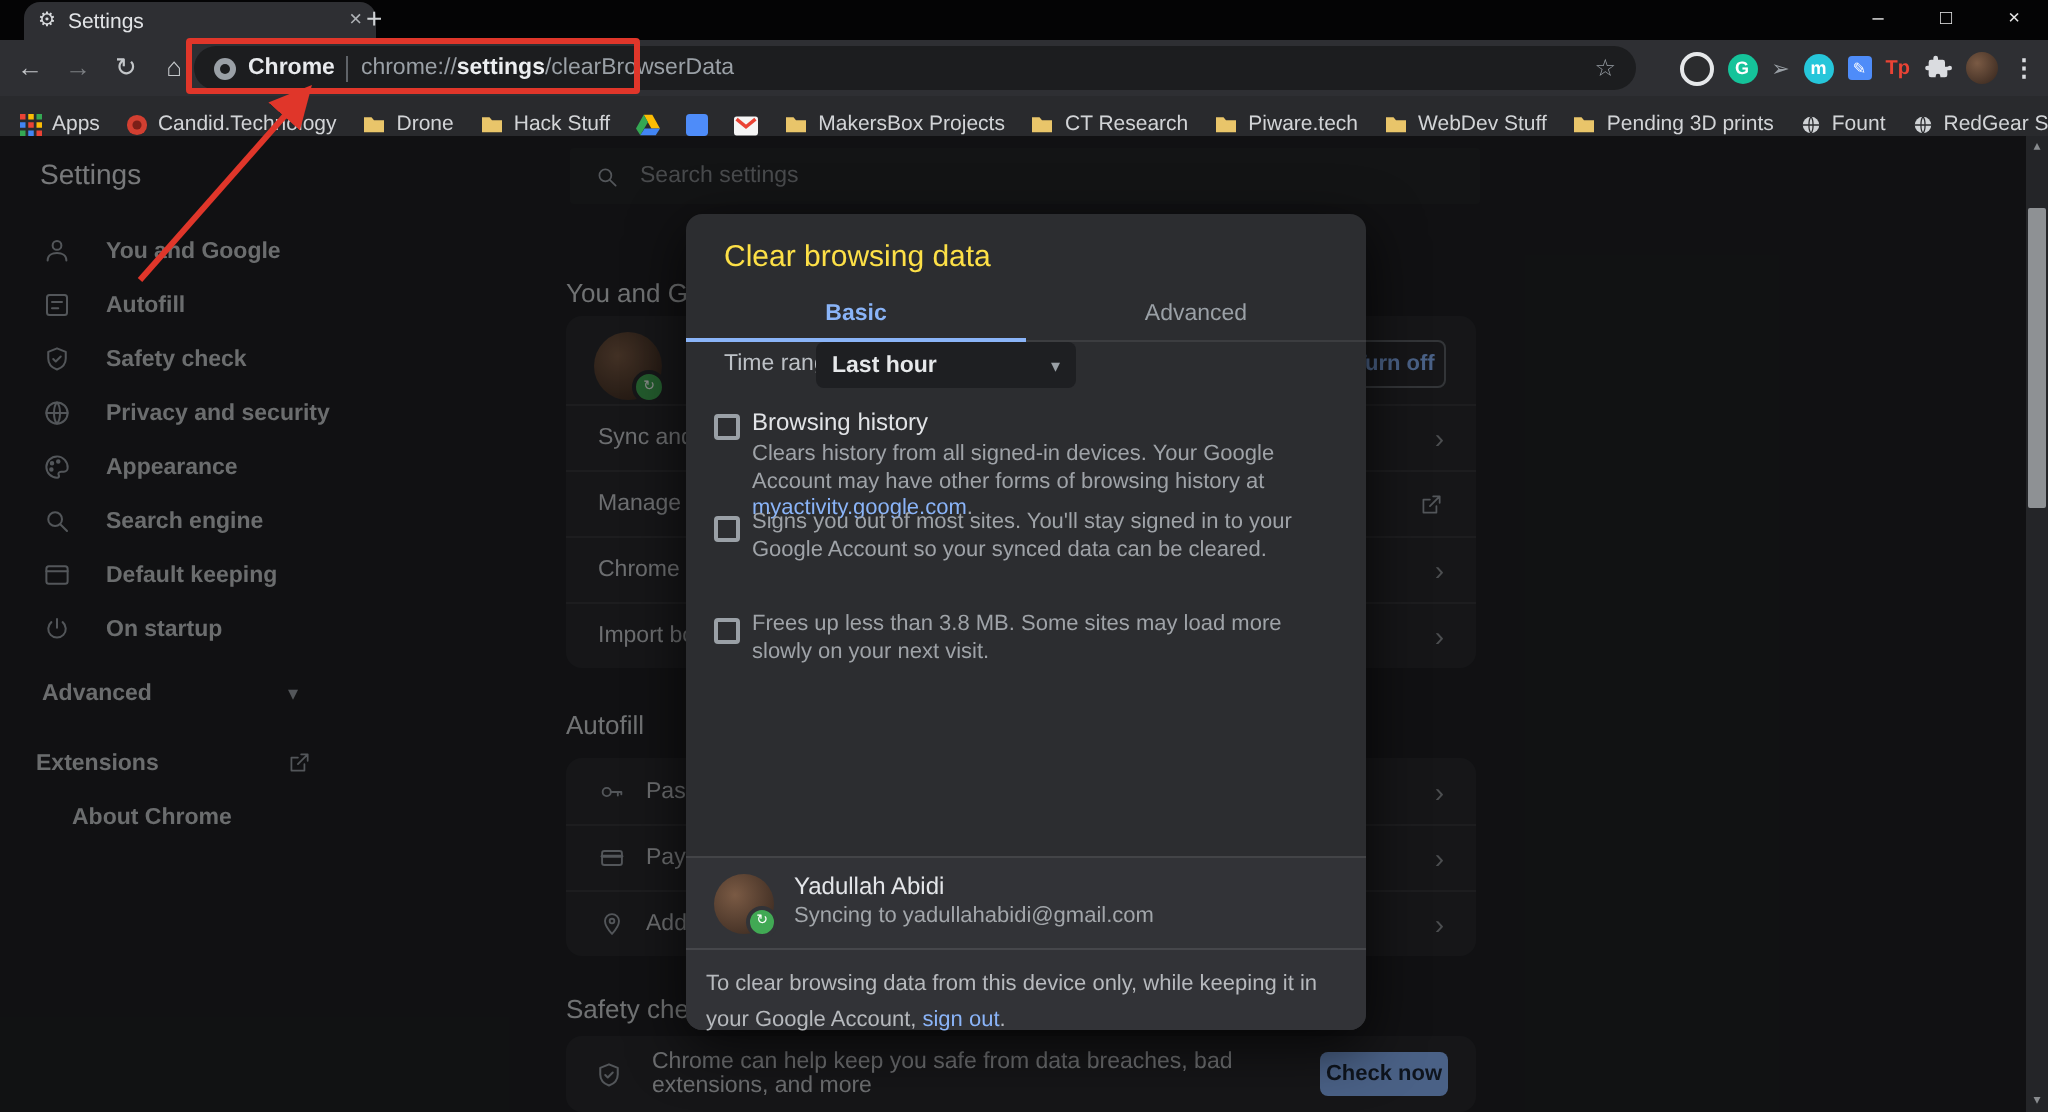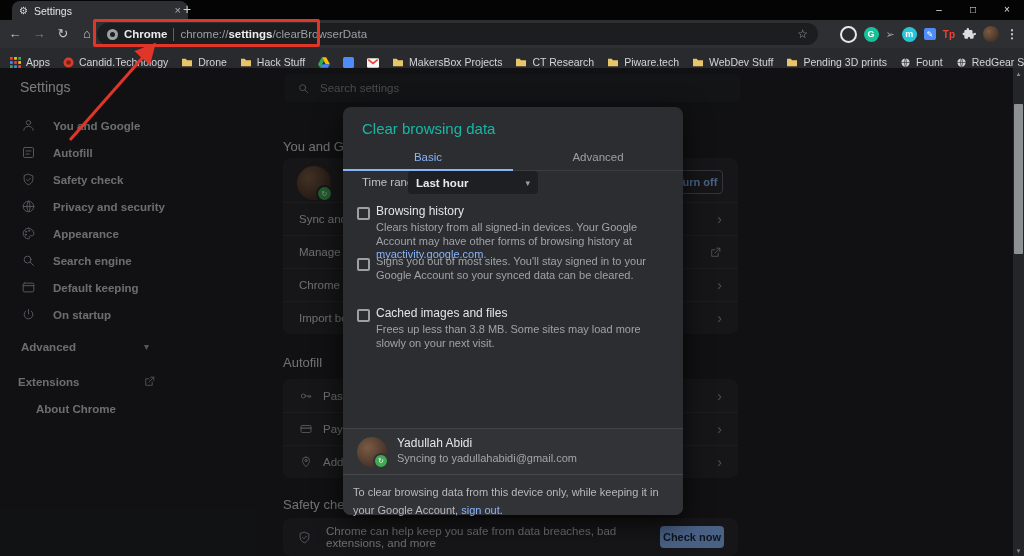--- a/index.html
+++ b/index.html
@@ -98,24 +98,24 @@
             font-weight:bold;display:flex;align-items:center;justify-content:center;flex:none}
 
   
   .scrollbar{position:absolute;right:0;top:68px;bottom:0;width:11px;background:#242528;z-index:30}
   .sb-arrow{position:absolute;left:0;width:11px;height:11px;text-align:center;font-size:7px;color:#898c8f;line-height:11px}
   .sb-thumb{position:absolute;left:1px;top:36px;width:9px;height:150px;background:#8e9194;border-radius:1px}
 
   
   .dialog{position:absolute;left:343px;top:107px;width:340px;height:408px;background:#2c2d30;
           border-radius:8px;box-shadow:0 8px 28px rgba(0,0,0,.7);z-index:60}
-  .dlg-title{position:absolute;left:19px;top:13px;font-size:15px;color:#14b8a6}
+  .dlg-title{position:absolute;left:19px;top:13px;font-size:15px;color:#fde047}
   .dlg-tabs{position:absolute;left:0;top:38px;width:100%;height:25px;border-bottom:1px solid #3c3d40;display:flex}
   .dlg-tab{width:50%;text-align:center;font-size:11.5px;line-height:25px;color:#9aa0a6;position:relative}
-  .dlg-tab.active{color:#8ab4f8;font-weight:normal}
+  .dlg-tab.active{color:#8ab4f8;font-weight:bold}
   .dlg-tab.active::after{content:"";position:absolute;left:0;right:0;bottom:-1px;height:2px;background:#8ab4f8}
   .tr-row{position:absolute;left:0;top:64px;width:100%;height:24px}
   .tr-label{position:absolute;left:19px;top:5px;font-size:11.5px;color:#bdc1c6}
   .tr-select{position:absolute;left:65px;top:0;width:130px;height:23px;background:#1e1f22;border-radius:4px;
              display:flex;align-items:center;padding:0 8px;box-sizing:border-box}
   .tr-value{font-size:11.5px;color:#e6e8ea;font-weight:bold}
   .tr-caret{margin-left:auto;font-size:9px;color:#9aa0a6}
   .dlg-row{position:absolute;left:0;width:100%}
   .cbx{position:absolute;left:14px;top:3px;width:13px;height:13px;border:2px solid #9aa0a6;border-radius:2px;box-sizing:border-box}
   .dlg-row-text{position:absolute;left:33px;right:14px;top:0}
@@ -494,21 +494,20 @@
   <div class="dlg-row" style="top:148px">
     <span class="cbx"></span>
     <div class="dlg-row-text">
       <div class="dlg-row-desc">Signs you out of most sites. You'll stay signed in to your Google Account so your synced data can be cleared.</div>
     </div>
   </div>
 
   <div class="dlg-row" style="top:199px">
     <span class="cbx"></span>
     <div class="dlg-row-text">
-      <div class="dlg-row-title">Cached images and files</div>
       <div class="dlg-row-desc">Frees up less than 3.8 MB. Some sites may load more slowly on your next visit.</div>
     </div>
   </div>
 
 
   <div class="dlg-acct">
     <span class="avatar-dlg">
         <span class="sync-badge2">↻</span>
       </span>
     <span class="dlg-acct-name">Yadullah Abidi</span>

